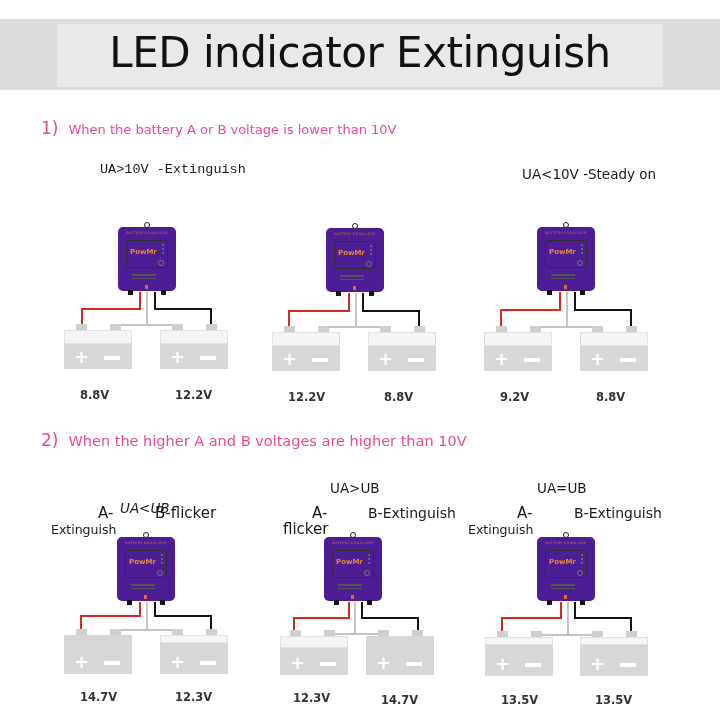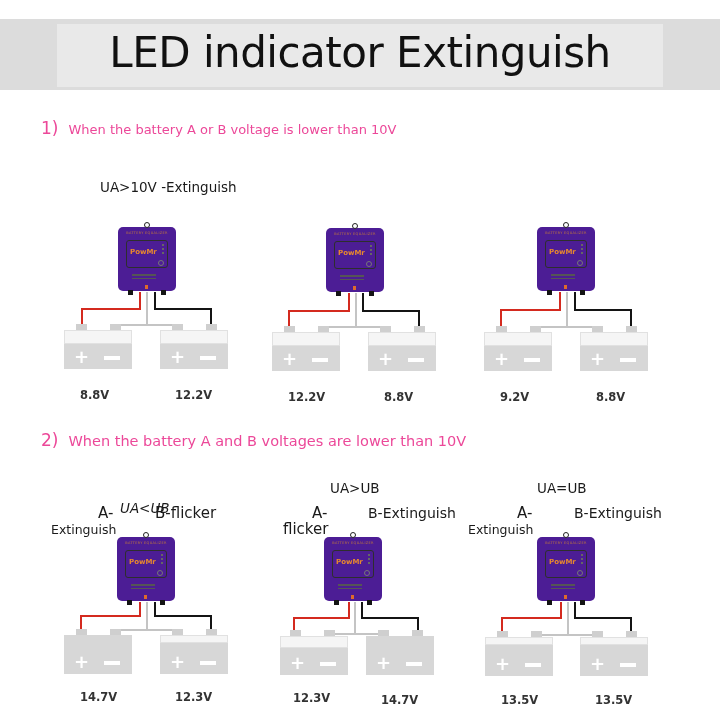--- a/index.html
+++ b/index.html
@@ -52,26 +52,27 @@
 <body>
 
 <div class="title-band"></div>
 <div class="title-box"></div>
 <div class="title">LED indicator Extinguish</div>
 
 <div class="section-head" style="left:41px; top:118px;">
   <span class="num">1)</span><span>When the battery A or B voltage is lower than 10V</span>
 </div>
 
-<div class="cond" style="left:100px; top:175px;">
+<div class="cond" style="left:100px; top:158px;font-family:Liberation Mono, monospace;">
   <div>UA&gt;10V -Extinguish</div>
 </div>
 <div class="cond" style="left:298px; top:162px;">
 </div>
 <div class="cond" style="left:522px; top:162px;">
+  <div>UA&lt;10V -Steady on</div>
 </div>
 
 <div class="diagram" style="left:50px; top:220px;">
   <div class="eq" style="left:68px; top:7px;">
     <span class="hook"></span>
     <span class="label">BATTERY EQUALIZER</span>
     <span class="panel"></span>
     <span class="brand">PowMr</span>
     <span class="leds">
         <i></i>
@@ -211,21 +212,21 @@
         <div class="top"></div>
       </div>
     <span class="plus">+</span>
     <span class="minus"></span>
   </div>
   <div class="volt" style="left:30px; top:170px;">9.2V</div>
   <div class="volt" style="left:126px; top:170px;">8.8V</div>
 </div>
 
 <div class="section-head" style="left:41px; top:430px; font-size:14.5px;">
-  <span class="num">2)</span><span>When the battery A and B voltages are lower than 10V</span>
+  <span class="num">2)</span><span>When the higher A and B voltages are higher than 10V</span>
 </div>
 
 <div class="cond" style="left:120px; top:496px;font-style:italic;">UA&lt;UB</div>
 <div class="cond" style="left:98px; top:501px; font-size:15px;">A-</div>
 <div class="cond" style="left:155px; top:501px; font-size:15px;">B-flicker</div>
 <div class="cond small" style="left:51px; top:518px;">Extinguish</div>
 
 <div class="cond" style="left:330px; top:476px;">UA&gt;UB</div>
 <div class="cond" style="left:312px; top:501px; font-size:15px;">A-</div>
 <div class="cond" style="left:368px; top:501px; font-size:14px;">B-Extinguish</div>

